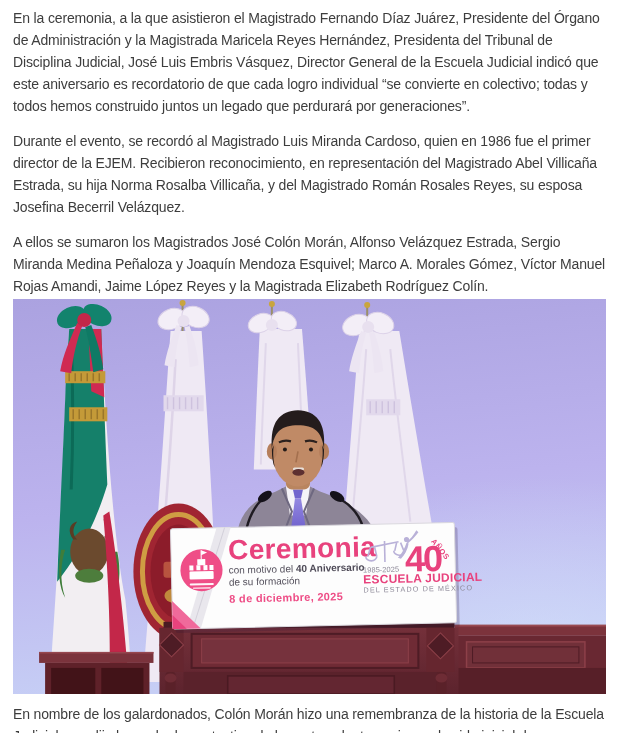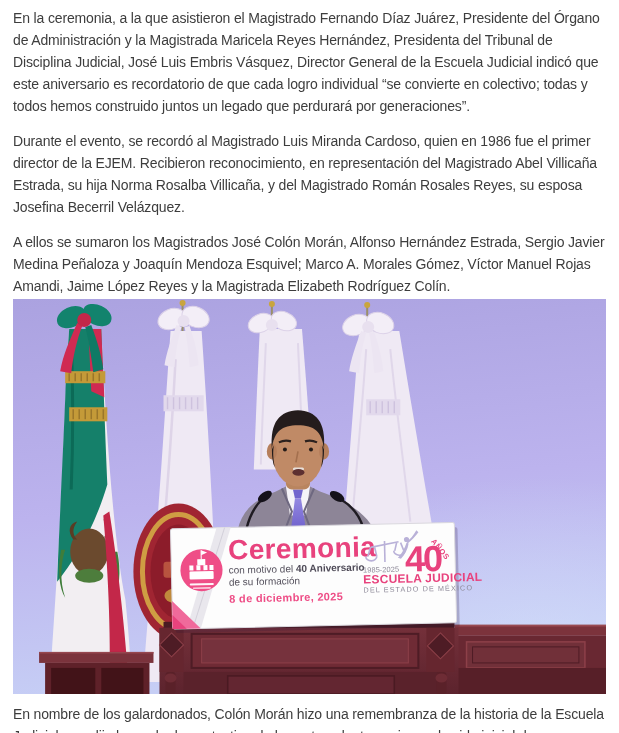--- a/index.html
+++ b/index.html
@@ -21,21 +21,21 @@
   figure.photo-fig svg { display:block; }
   .svg-txt { font-family:"Liberation Sans", sans-serif; }
 </style>
 </head>
 <body>
 
 <div class="page">
 
   <p class="article-p">En la ceremonia, a la que asistieron el Magistrado Fernando Díaz Juárez, Presidente del Órgano de Administración y la Magistrada Maricela Reyes Hernández, Presidenta del Tribunal de Disciplina Judicial, José Luis Embris Vásquez, Director General de la Escuela Judicial indicó que este aniversario es recordatorio de que cada logro individual “se convierte en colectivo; todas y todos hemos construido juntos un legado que perdurará por generaciones”.</p>
   <p class="article-p">Durante el evento, se recordó al Magistrado Luis Miranda Cardoso, quien en 1986 fue el primer director de la EJEM. Recibieron reconocimiento, en representación del Magistrado Abel Villicaña Estrada, su hija Norma Rosalba Villicaña, y del Magistrado Román Rosales Reyes, su esposa Josefina Becerril Velázquez.</p>
-  <p class="article-p pre-photo">A ellos se sumaron los Magistrados José Colón Morán, Alfonso Hernández Estrada, Sergio Javier Medina Peñaloza y Joaquín Mendoza Esquivel; Marco A. Morales Gómez, Víctor Manuel Rojas Amandi, Jaime López Reyes y la Magistrada Elizabeth Rodríguez Colín.</p>
+  <p class="article-p pre-photo">A ellos se sumaron los Magistrados José Colón Morán, Alfonso Velázquez Estrada, Sergio Miranda Medina Peñaloza y Joaquín Mendoza Esquivel; Marco A. Morales Gómez, Víctor Manuel Rojas Amandi, Jaime López Reyes y la Magistrada Elizabeth Rodríguez Colín.</p>
 
   <figure class="photo-fig">
     <svg width="593" height="395" viewBox="0 0 591 394" preserveAspectRatio="none" xmlns="http://www.w3.org/2000/svg">
       <defs>
         <linearGradient id="wall" x1="0" y1="0" x2="0.15" y2="1">
           <stop offset="0" stop-color="#aba2e0"></stop>
           <stop offset="0.55" stop-color="#bcb3ee"></stop>
           <stop offset="1" stop-color="#c6cef5"></stop>
         </linearGradient>
         <radialGradient id="cornerlight" cx="0.88" cy="0.95" r="0.5">

